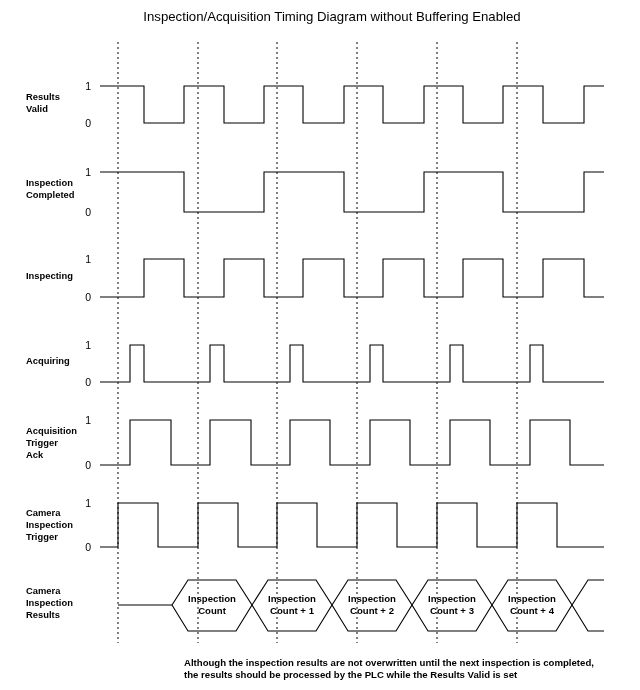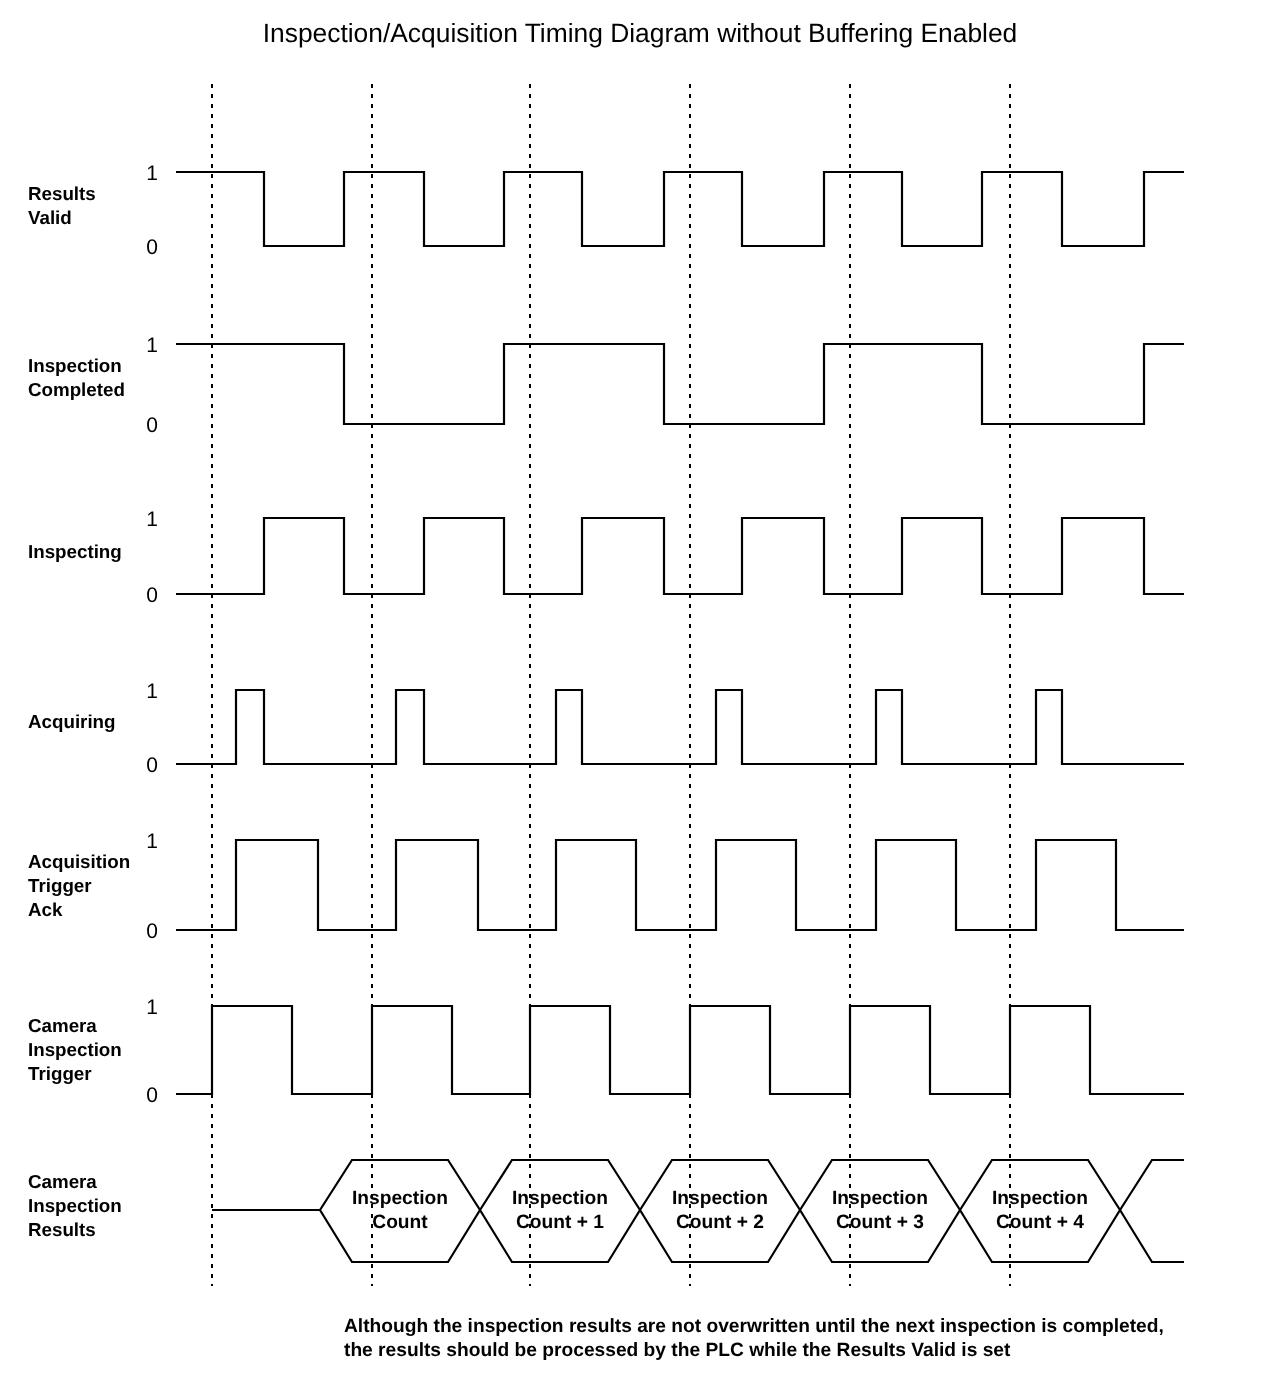--- a/index.html
+++ b/index.html
@@ -1,20 +1,20 @@
 <!DOCTYPE html>
 <html><head>
 <meta charset="utf-8">
 <style>
   html,body{margin:0;padding:0;background:#ffffff;}
   body{
     width:640px;height:690px;overflow:hidden;position:relative;
     font-family:"Liberation Sans", sans-serif;color:#000;
   }
-  #diagram-root{position:absolute;left:0;top:0;width:572px;height:690px;text-decoration:underline;}
+  #diagram-root{position:absolute;left:12px;top:0;width:572px;height:690px;text-decoration:underline;}
   svg#timing-svg{position:absolute;left:0;top:0;width:640px;height:690px;display:block;}
 
   .title-text{
     font-family:"Liberation Sans", sans-serif;
     font-size:13.2px;font-weight:400;fill:#000;
   }
   .signal-label{
     font-family:"Liberation Sans", sans-serif;
     font-size:9.4px;font-weight:bold;fill:#000;
   }

